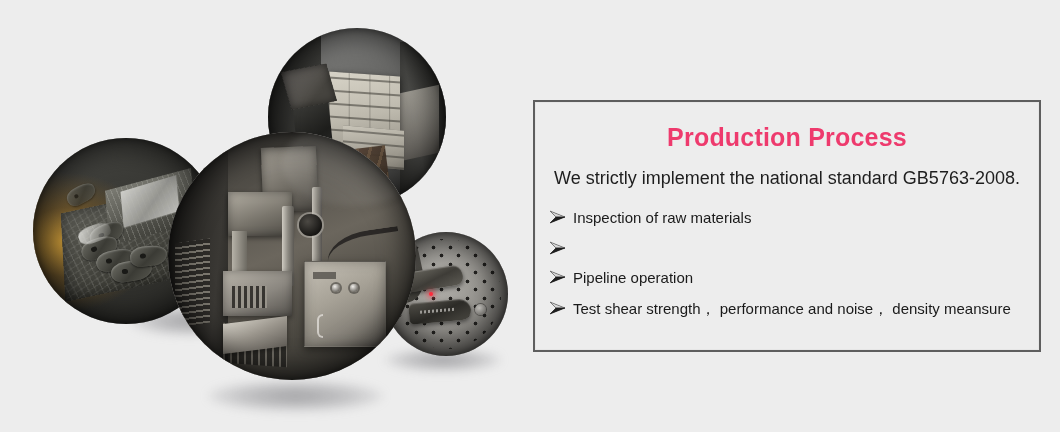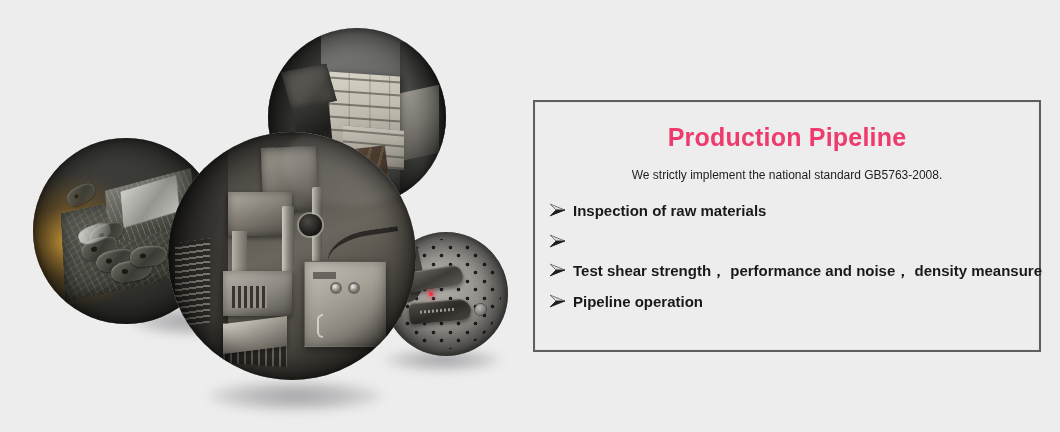--- a/index.html
+++ b/index.html
@@ -371,21 +371,21 @@
     font-size: 25px;
     font-weight: bold;
     color: #ee3a6d;
     letter-spacing: 0.2px;
     font-family: "Liberation Sans", sans-serif;
   }
   #panel-subtitle {
     margin: 0;
     padding: 16px 10px 0 10px;
     text-align: center;
-    font-size: 12px;
+    font-size: 18px;
     color: #1e1e1e;
     font-family: "Liberation Sans", sans-serif;
   }
   #bullet-list {
     list-style: none;
     margin: 0;
     padding: 20px 0 0 14px;
   }
   #bullet-list li {
     display: flex;
@@ -400,21 +400,21 @@
   }
   #bullet-list li:last-child { padding-bottom: 0; }
   .bullet-arrow {
     flex: 0 0 auto;
     width: 17px;
     height: 14px;
     position: relative;
     top: 1px;
   }
   .bullet-arrow svg { display: block; }
-  .bullet-text { display: inline-block; font-weight: bold; }
+  .bullet-text { display: inline-block; }
 </style>
 </head>
 <body>
 
 <div id="stage">
 
   <div id="collage">
 
     <div class="shadow-blob" id="shadow-left"></div>
     <div class="shadow-blob" id="shadow-center"></div>
@@ -493,21 +493,21 @@
         <div class="overlayTop"></div>
       </div>
       <div class="vignette"></div>
       <div class="rim"></div>
     </div>
 
   </div>
 
   <div id="text-panel">
 
-    <h1 id="panel-title">Production Pipeline</h1>
+    <h1 id="panel-title">Production Process</h1>
 
     <p id="panel-subtitle">We strictly implement the national standard GB5763-2008.</p>
 
     <ul id="bullet-list">
       <li>
         <span class="bullet-arrow">
           <svg width="17" height="14" viewBox="0 0 17 14" aria-hidden="true">
             <path d="M1 1 L16 7 L1 13 L7 7 Z" fill="#1a1a1a"></path>
             <path d="M1 1 L16 7 L7 7 Z" fill="#d8d8d8" stroke="#5a5a5a" stroke-width="0.6"></path>
             <path d="M1 13 L16 7 L7 7 Z" fill="#1f1f1f" stroke="#1f1f1f" stroke-width="0.6"></path>
@@ -525,29 +525,29 @@
         </span>
       </li>
       <li>
         <span class="bullet-arrow">
           <svg width="17" height="14" viewBox="0 0 17 14" aria-hidden="true">
             <path d="M1 1 L16 7 L1 13 L7 7 Z" fill="#1a1a1a"></path>
             <path d="M1 1 L16 7 L7 7 Z" fill="#d8d8d8" stroke="#5a5a5a" stroke-width="0.6"></path>
             <path d="M1 13 L16 7 L7 7 Z" fill="#1f1f1f" stroke="#1f1f1f" stroke-width="0.6"></path>
           </svg>
         </span>
-        <span class="bullet-text">Test shear strength，  performance and noise，  density meansure</span>
+        <span class="bullet-text">Pipeline operation</span>
       </li>
       <li>
         <span class="bullet-arrow">
           <svg width="17" height="14" viewBox="0 0 17 14" aria-hidden="true">
             <path d="M1 1 L16 7 L1 13 L7 7 Z" fill="#1a1a1a"></path>
             <path d="M1 1 L16 7 L7 7 Z" fill="#d8d8d8" stroke="#5a5a5a" stroke-width="0.6"></path>
             <path d="M1 13 L16 7 L7 7 Z" fill="#1f1f1f" stroke="#1f1f1f" stroke-width="0.6"></path>
           </svg>
         </span>
-        <span class="bullet-text">Pipeline operation</span>
+        <span class="bullet-text">Test shear strength，  performance and noise，  density meansure</span>
       </li>
     </ul>
 
   </div>
 
 </div>
 
 </body></html>

